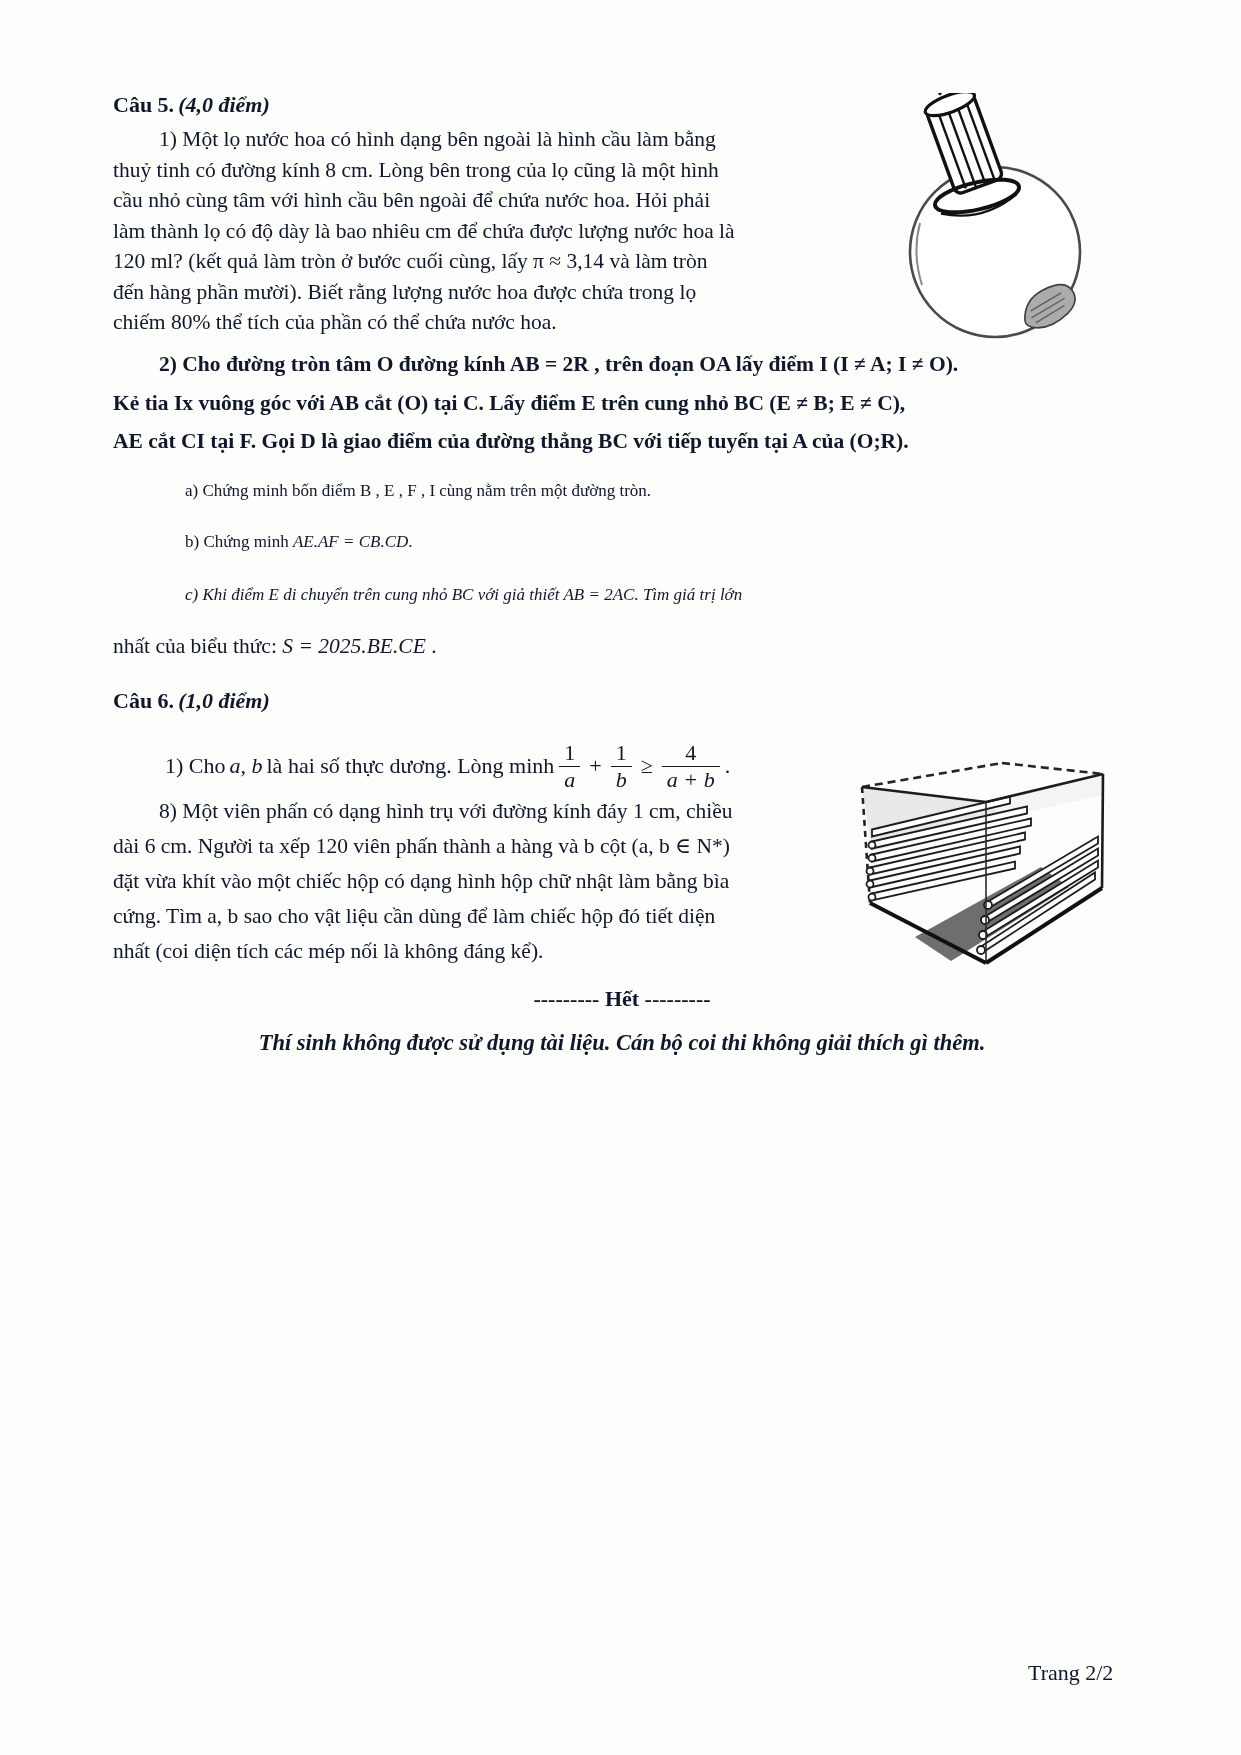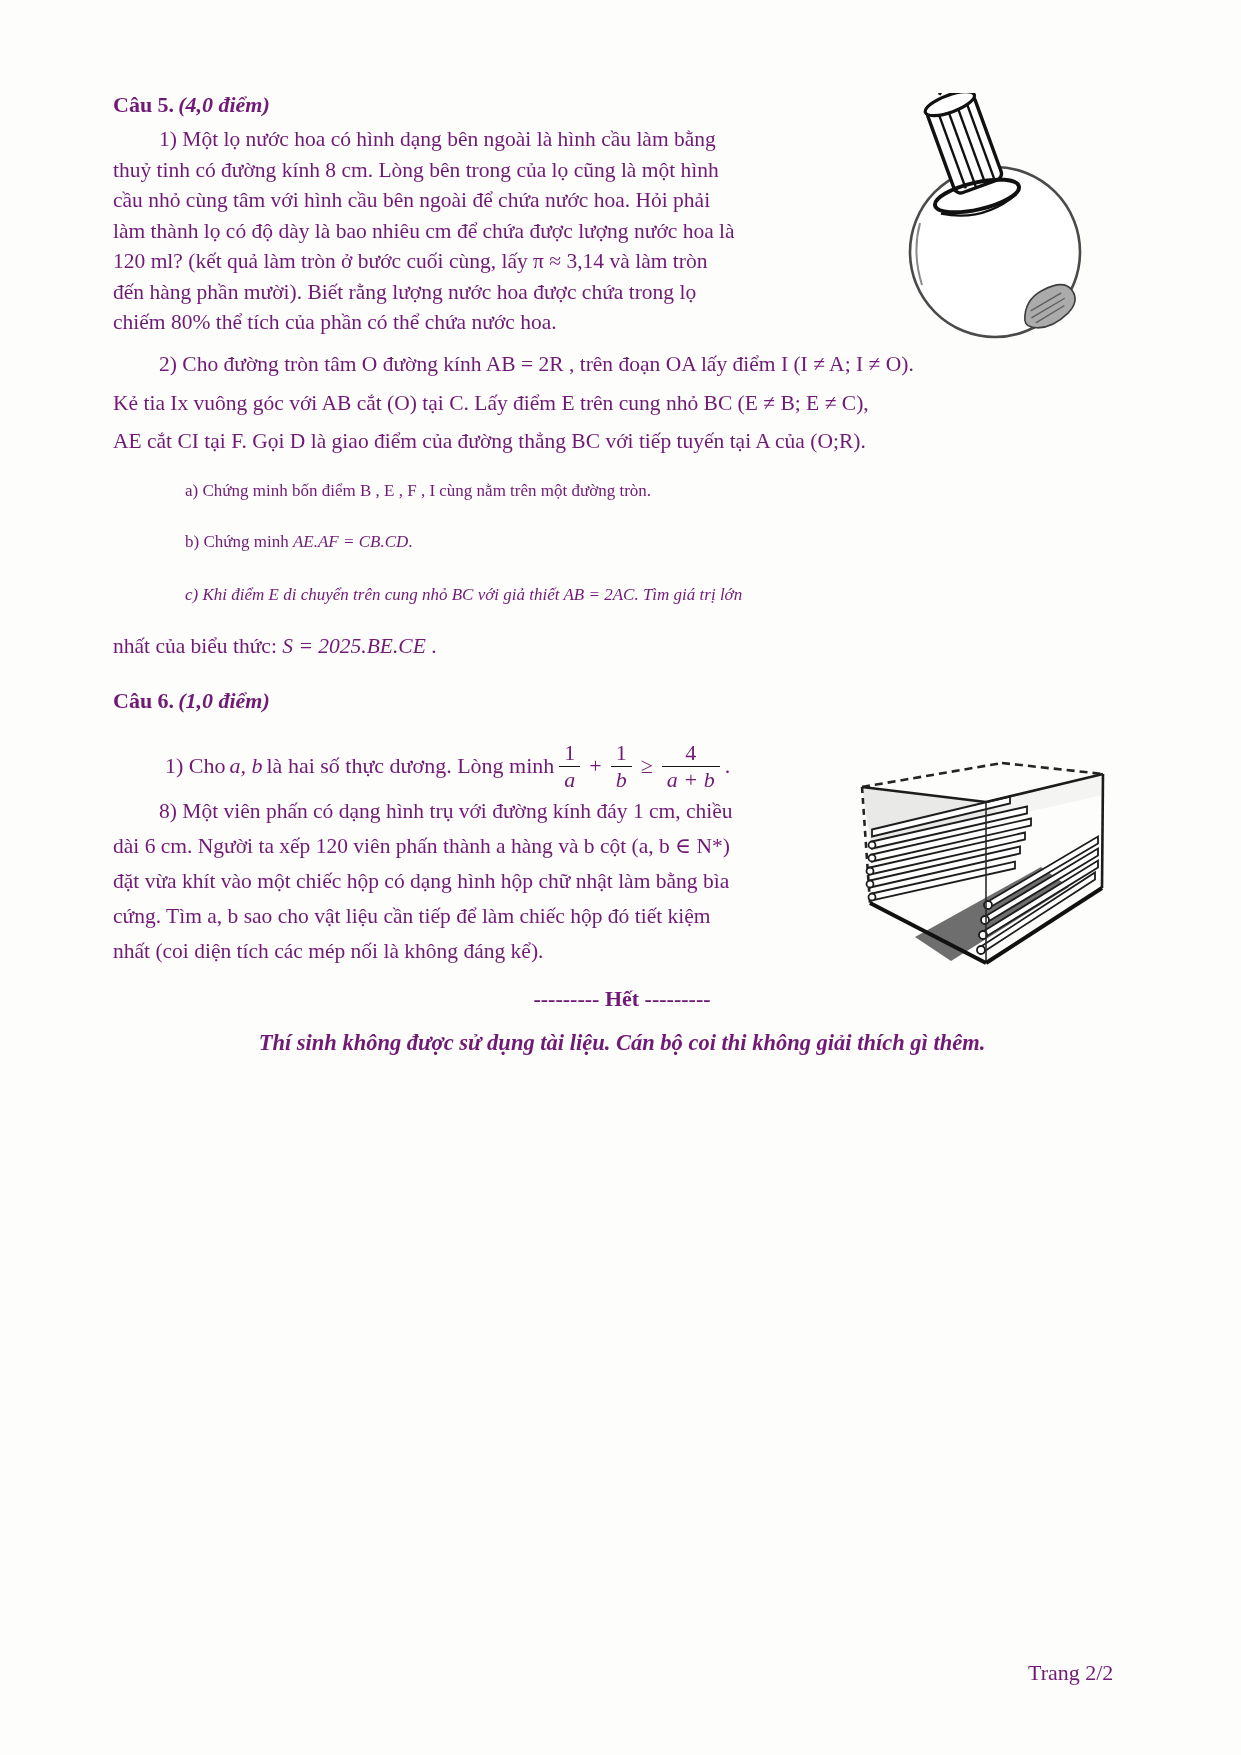--- a/index.html
+++ b/index.html
@@ -1,31 +1,31 @@
 <!DOCTYPE html>
 <html><head>
 <meta charset="utf-8">
 <style>
   html,body{margin:0;padding:0;background:#e8e8e8;}
   .page{
     position:relative;
     width:1241px;height:1755px;
     background:#fdfdfc;
     font-family:"Liberation Serif","DejaVu Serif",serif;
-    color:#701a75;
+    color:#0f172a;
     overflow:hidden;
   }
   .abs{position:absolute;}
   .body-text{font-size:21.5px;}
   .h-bold{font-weight:bold;font-size:22px;}
   .h-italic{font-weight:bold;font-style:italic;font-size:22px;}
   .math{font-style:italic;}
   #p1 .pline{height:30.5px;line-height:30.5px;white-space:nowrap;}
   #p1 .pline.j{white-space:normal;}
-  #p2 .pline{height:38.5px;line-height:38.5px;white-space:nowrap;}
+  #p2 .pline{height:38.5px;line-height:38.5px;white-space:nowrap;font-weight:bold;}
   #c6p2 .pline{height:35px;line-height:35px;white-space:nowrap;}
   #c6p2 .pline.j{white-space:normal;}
   .indent1{text-indent:46px;}
   .item{padding-left:72px;font-size:17px;line-height:30px;}
   .frac{display:inline-flex;flex-direction:column;align-items:center;line-height:1.06;margin:0 5px;vertical-align:middle;}
   .frac .num{padding:0 5px 1px 5px;}
   .frac .den{border-top:1.7px solid #181818;padding:1px 5px 0 5px;font-style:italic;}
   .mathrow{display:flex;align-items:center;font-size:22px;}
   .mathrow .gap{margin:0 4px;}
   #het{font-weight:bold;font-size:22px;text-align:center;}
@@ -124,21 +124,21 @@
       <span class="num">4</span>
       <span class="den">a + b</span>
     </span>
     <span>.</span>
   </div>
 
   <div id="c6p2" class="abs body-text" style="left:113px;top:794px;width:742px;">
     <div class="pline j indent1">8) Một viên phấn có dạng hình trụ với đường kính đáy 1 cm, chiều</div>
     <div class="pline j">dài 6 cm. Người ta xếp 120 viên phấn thành a hàng và b cột (a, b ∈ N*)</div>
     <div class="pline j">đặt vừa khít vào một chiếc hộp có dạng hình hộp chữ nhật làm bằng bìa</div>
-    <div class="pline j">cứng. Tìm a, b sao cho vật liệu cần tiếp để làm chiếc hộp đó tiết kiệm</div>
+    <div class="pline j">cứng. Tìm a, b sao cho vật liệu cần dùng để làm chiếc hộp đó tiết diện</div>
     <div class="pline">nhất (coi diện tích các mép nối là không đáng kể).</div>
   </div>
 
   <div class="abs" style="left:855px;top:755px;">
     <svg width="262" height="215" viewBox="0 0 262 215">
 
       <polygon points="7,32 131,47 150,62 17,96" fill="#e9e9e7"></polygon>
       <polygon points="131,47 248,19 248,40 150,62" fill="#f4f4f2"></polygon>
 
       <line x1="7" y1="32" x2="147" y2="8" stroke="#242424" stroke-width="2.6" stroke-dasharray="8 5"></line>

